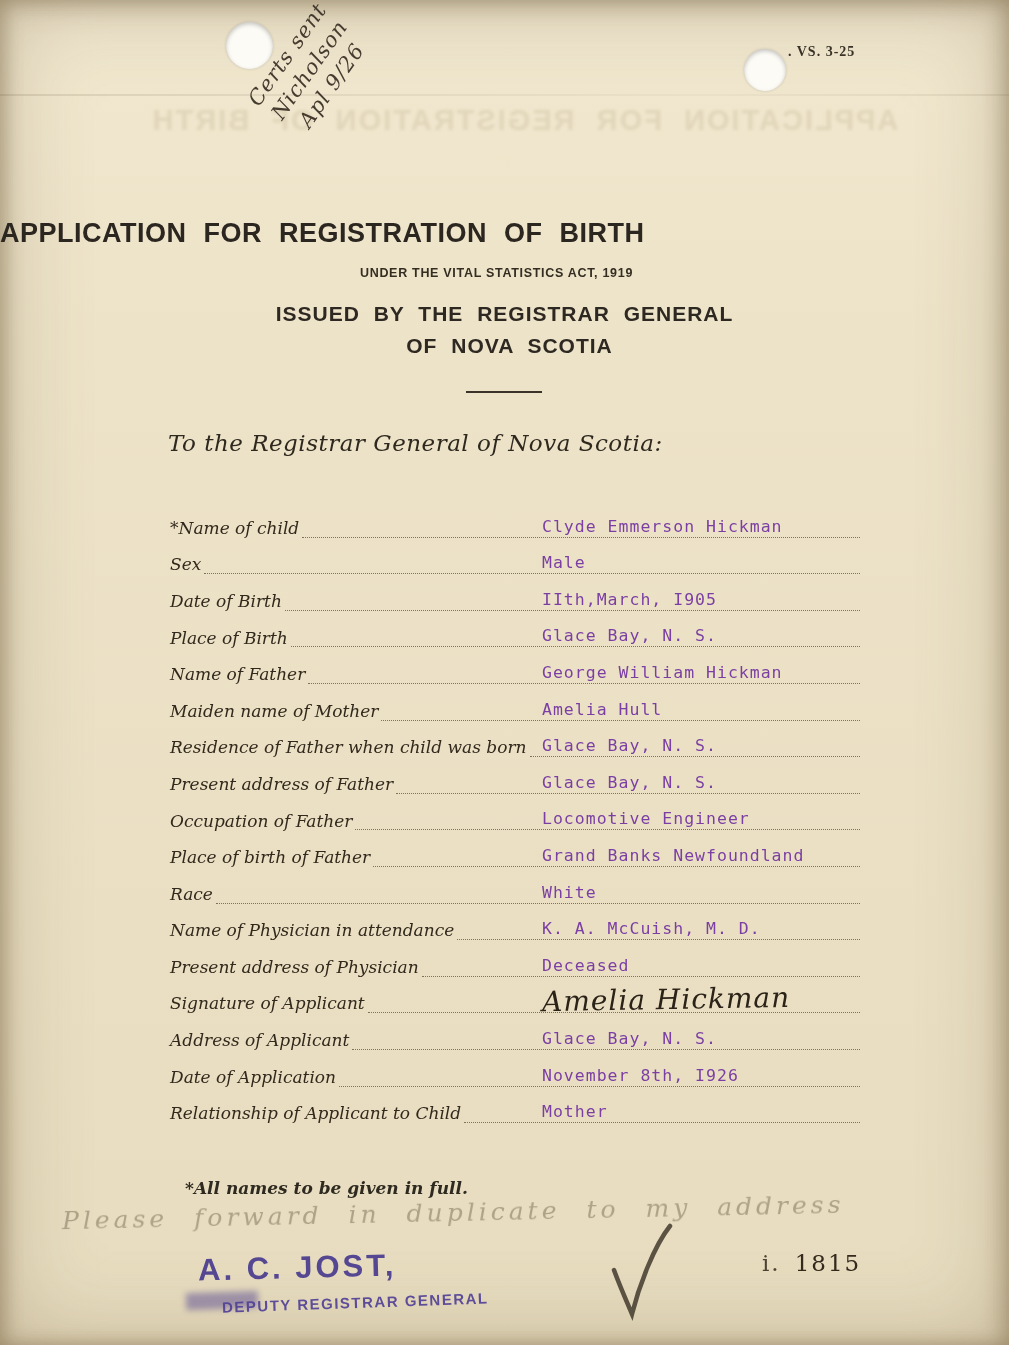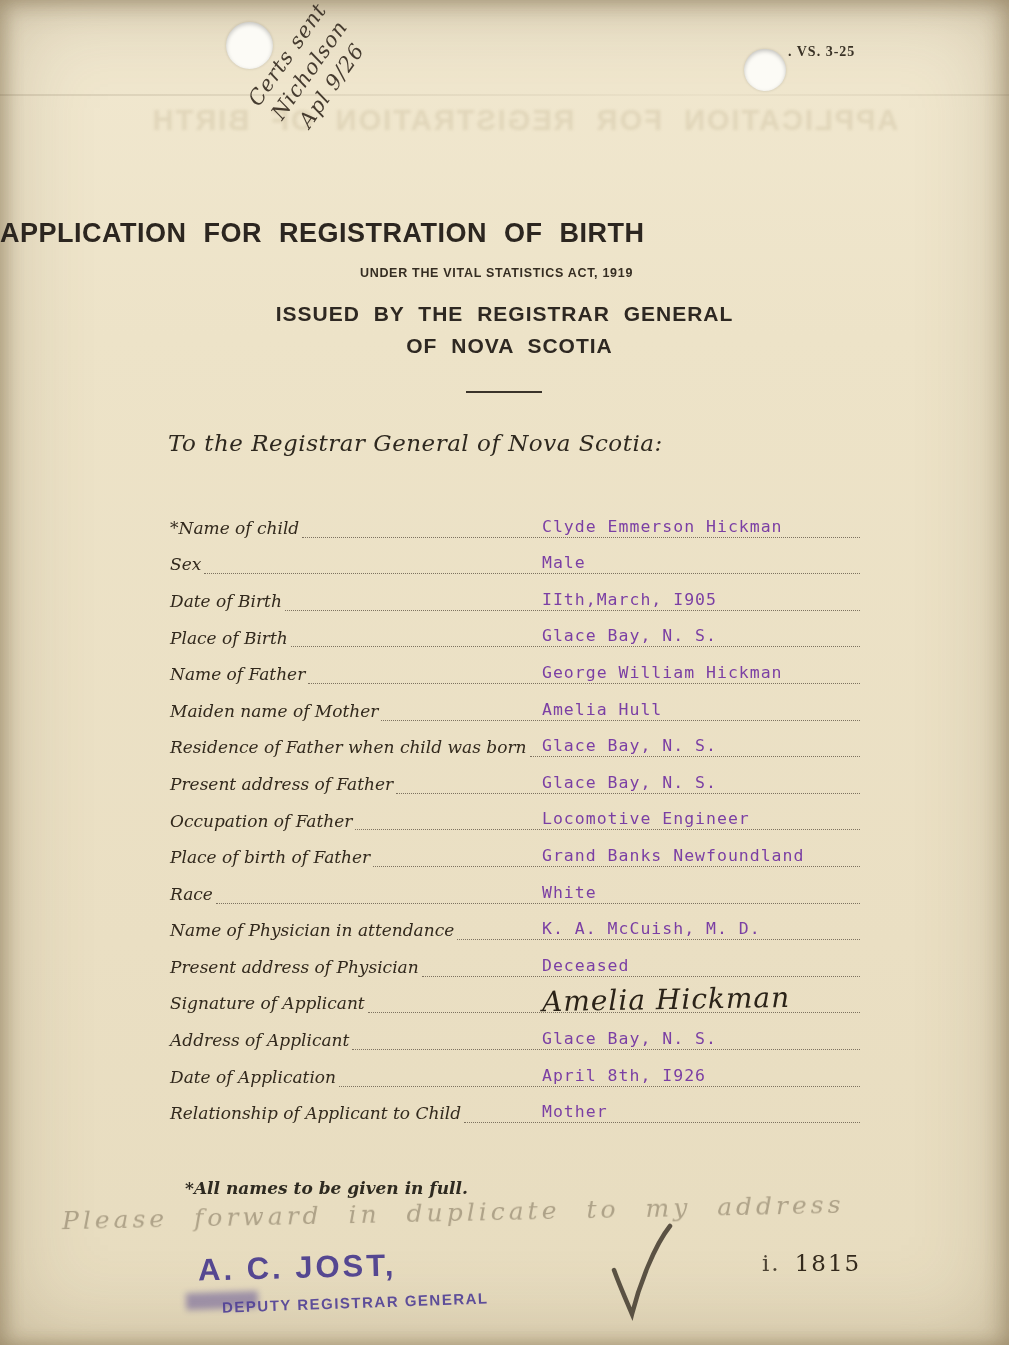--- a/index.html
+++ b/index.html
@@ -174,21 +174,21 @@
         <span class="fvalue script">Amelia Hickman</span>
       </div>
       <div class="row">
         <span class="flabel">Address of Applicant</span>
         <span class="leader"></span>
         <span class="fvalue">Glace Bay, N. S.</span>
       </div>
       <div class="row">
         <span class="flabel">Date of Application</span>
         <span class="leader"></span>
-        <span class="fvalue">April 8th, I926</span>
+        <span class="fvalue">November 8th, I926</span>
       </div>
       <div class="row">
         <span class="flabel">Relationship of Applicant to Child</span>
         <span class="leader"></span>
         <span class="fvalue">Mother</span>
       </div>
     </div>
 
   <div class="footnote">*All names to be given in full.</div>
 

